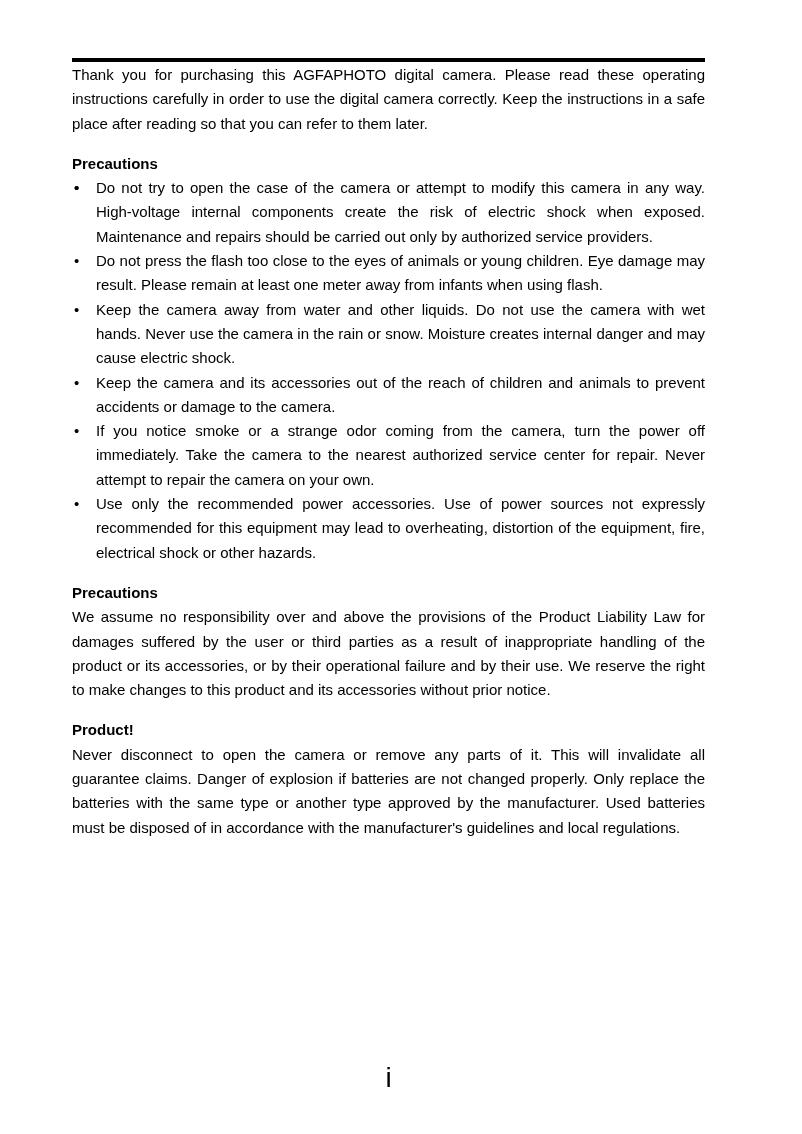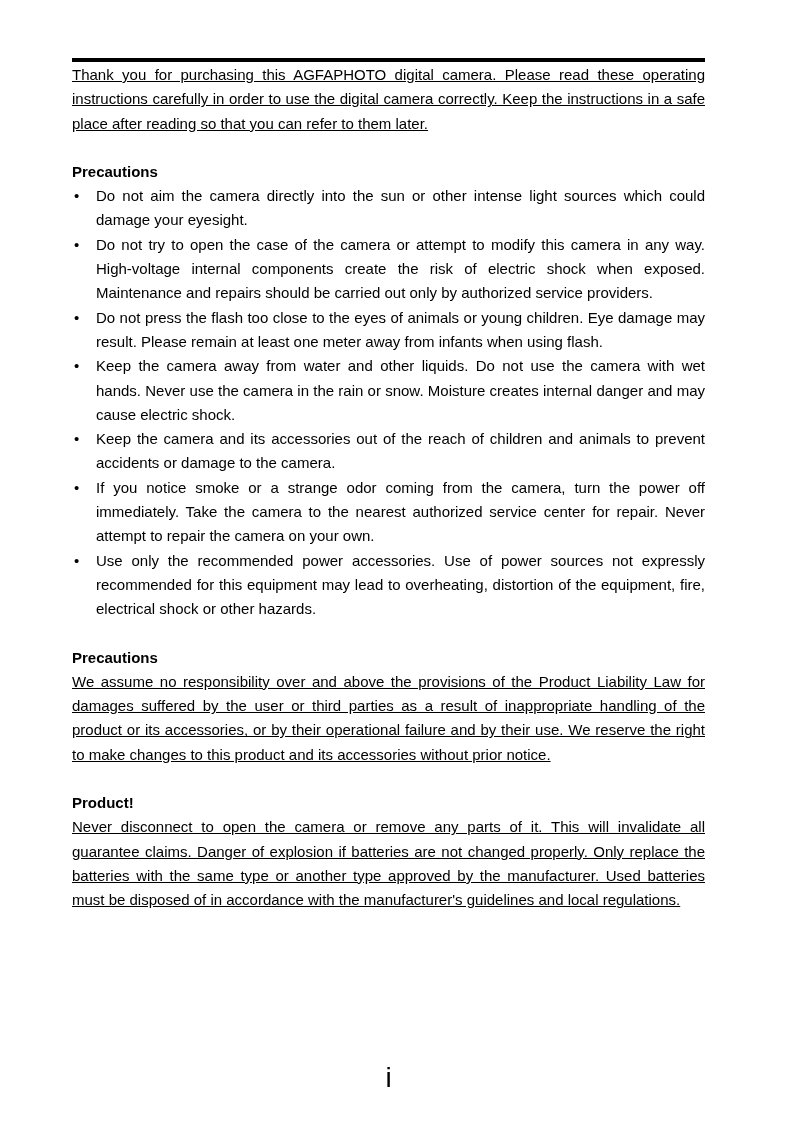--- a/index.html
+++ b/index.html
@@ -22,27 +22,26 @@
   }
   .top-rule {
     height: 4px;
     background: #000000;
     margin-top: 58px;
     margin-bottom: 1px;
   }
   p {
     margin: 0;
     text-align: justify;
-    text-decoration: underline;
   }
   h2 {
     font-size: 15px;
     line-height: 24.3px;
     font-weight: bold;
-    margin: 24px 0 0 0;
+    margin: 16px 0 0 0;
     text-align: left;
   }
   ul.bullets {
     margin: 0;
     padding: 0;
     list-style: none;
   }
   ul.bullets li {
     position: relative;
     padding-left: 24px;
@@ -71,21 +70,20 @@
 
   <div class="top-rule"></div>
 
   <p>Thank you for purchasing this AGFAPHOTO digital camera. Please read these operating instructions carefully in order to use the digital camera correctly. Keep the instructions in a safe place after reading so that you can refer to them later.</p>
 
   <h2>Precautions</h2>
 
   <ul class="bullets">
     <li>
       <span class="bullet-dot">•</span>
-      <span>Do not aim the camera directly into the sun or other intense light sources which could damage your eyesight.</span>
     </li>
     <li>
       <span class="bullet-dot">•</span>
       <span>Do not try to open the case of the camera or attempt to modify this camera in any way. High-voltage internal components create the risk of electric shock when exposed. Maintenance and repairs should be carried out only by authorized service providers.</span>
     </li>
     <li>
       <span class="bullet-dot">•</span>
       <span>Do not press the flash too close to the eyes of animals or young children. Eye damage may result. Please remain at least one meter away from infants when using flash.</span>
     </li>
     <li>

